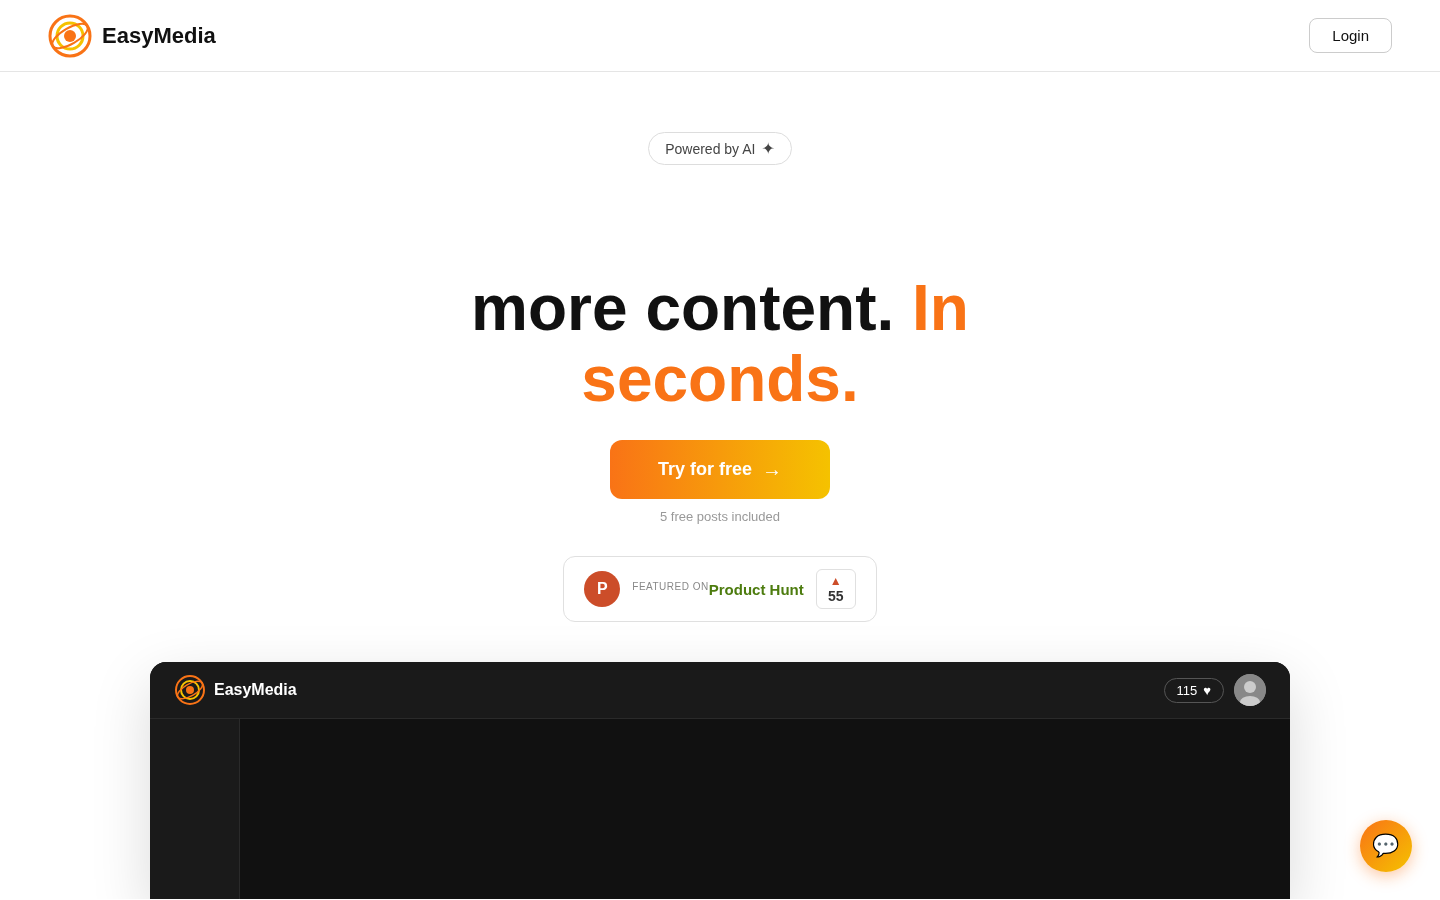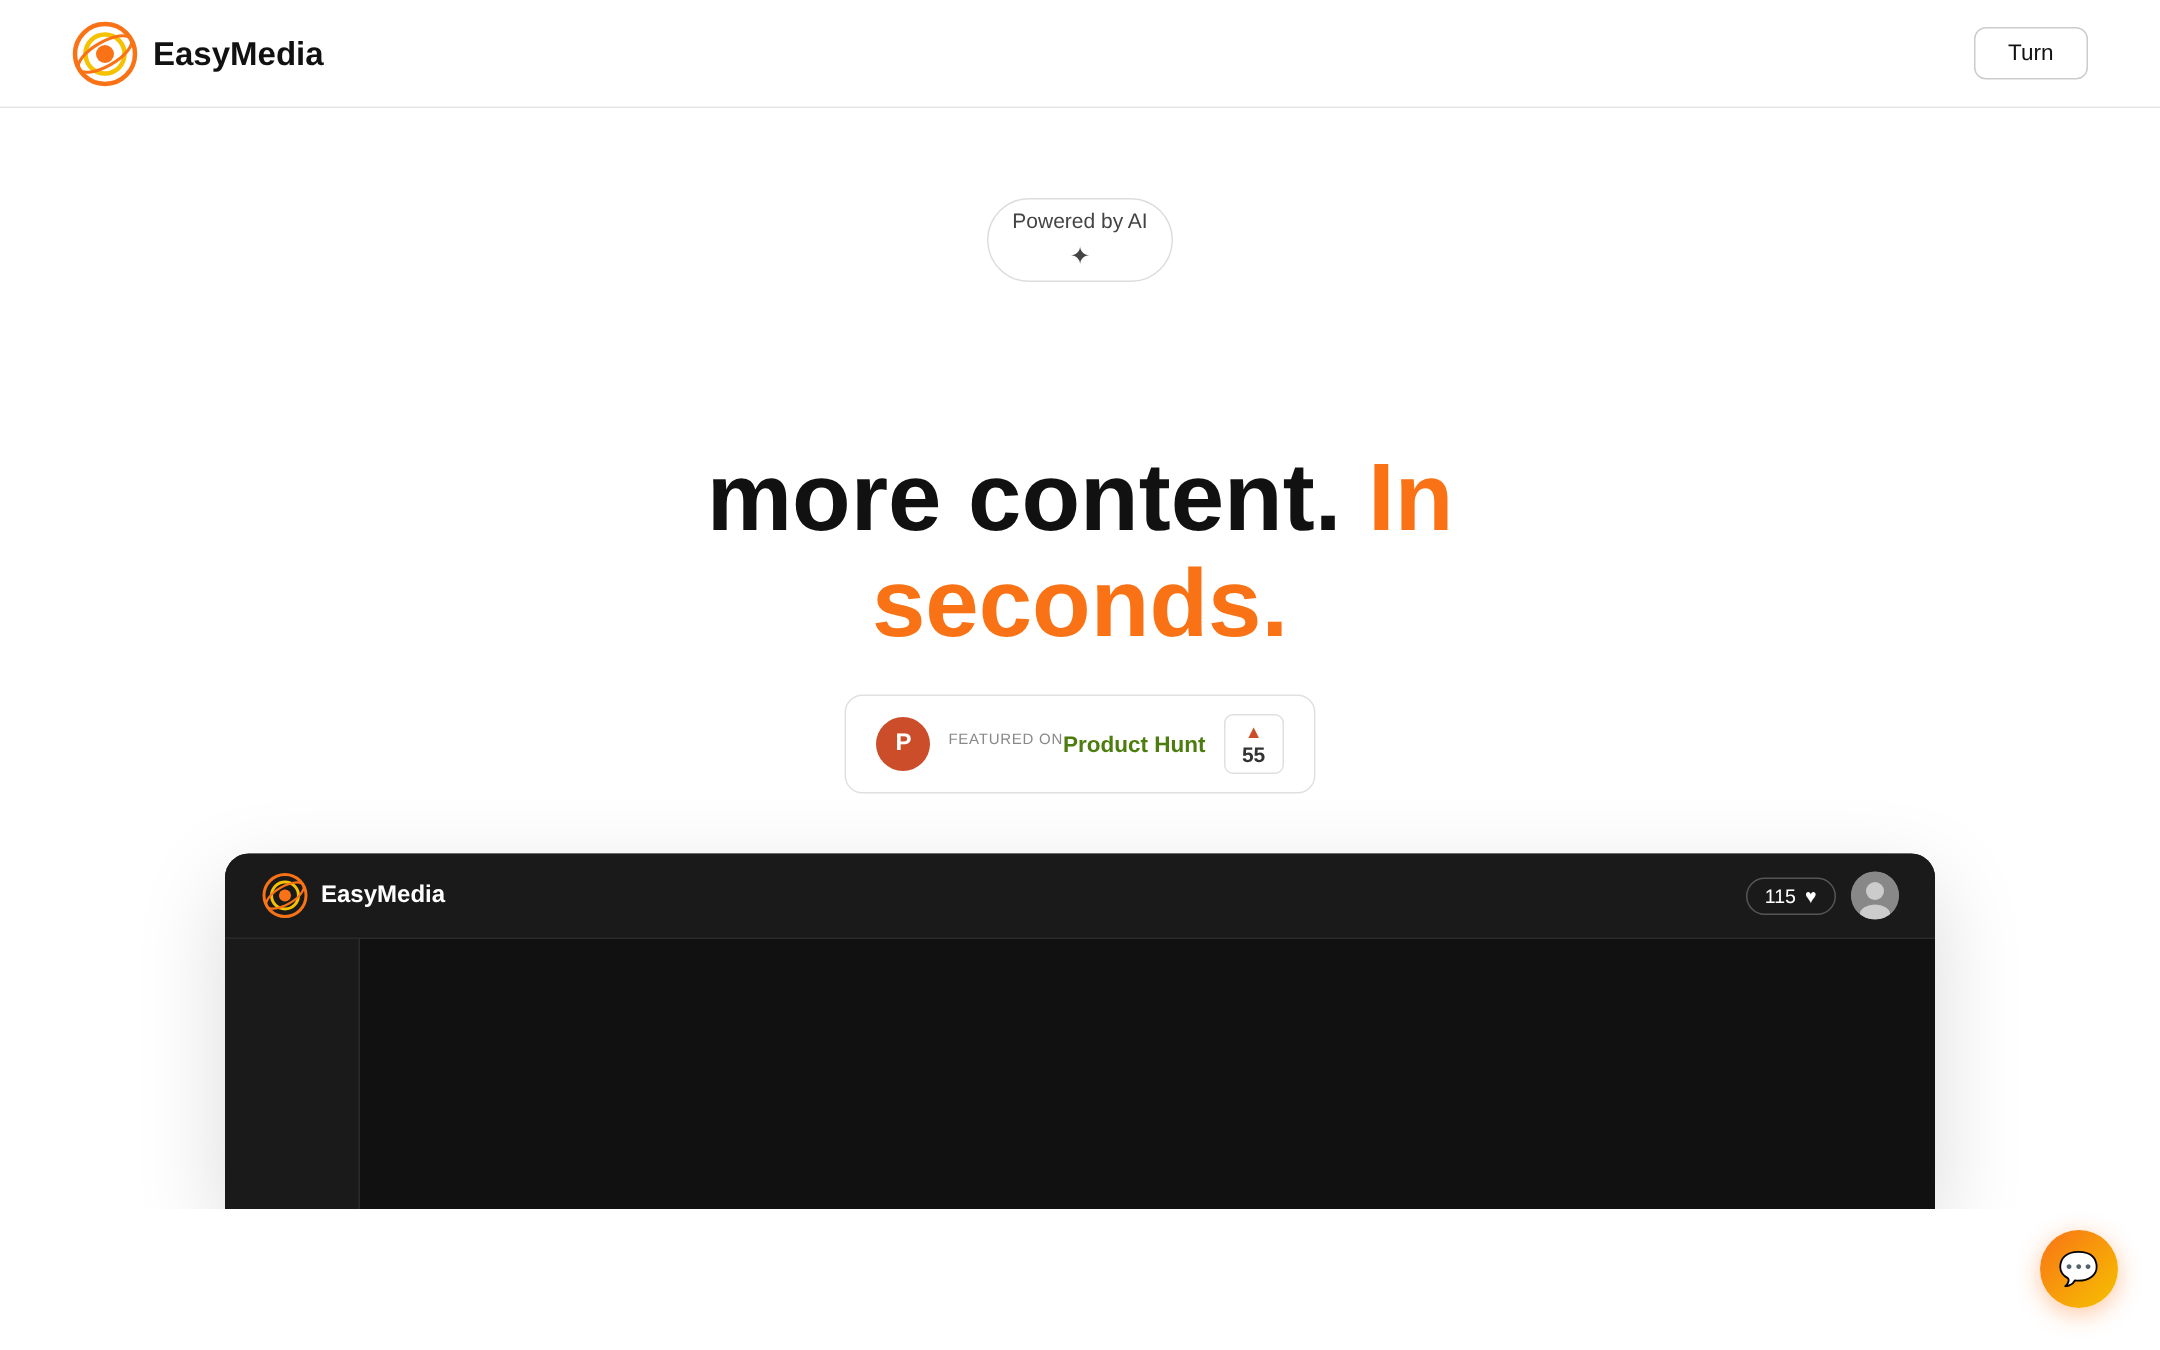--- a/index.html
+++ b/index.html
@@ -25,21 +25,20 @@
     
     .hero {
       display: flex; flex-direction: column; align-items: center;
       padding: 60px 48px 0; text-align: center;
     }
     .powered-badge {
       display: inline-flex; align-items: center; gap: 6px;
       border: 1px solid #ddd; border-radius: 999px;
       padding: 6px 16px; font-size: 14px; color: #444; margin-bottom: 36px;
       background: #fff;
-      flex-direction: column;
     }
     .powered-icon { font-size: 16px; }
     .hero-title {
       font-size: 64px; font-weight: 800; line-height: 1.12;
       max-width: 760px; margin-bottom: 24px; color: #111;
     }
     .hero-title-highlight { color: #f97316; }
     .hero-subtitle {
       font-size: 18px; color: #666; max-width: 560px; line-height: 1.6;
       margin-bottom: 40px;
@@ -126,35 +125,42 @@
     <svg class="nav-logo-icon" viewBox="0 0 44 44" fill="none" xmlns="http://www.w3.org/2000/svg">
       <circle cx="22" cy="22" r="20" fill="none" stroke="#f97316" stroke-width="3"></circle>
       <circle cx="22" cy="22" r="13" fill="none" stroke="#f5c200" stroke-width="3"></circle>
       <circle cx="22" cy="22" r="6" fill="#f97316"></circle>
       <ellipse cx="22" cy="22" rx="20" ry="8" fill="none" stroke="#f97316" stroke-width="2" transform="rotate(-30 22 22)"></ellipse>
     </svg>
     <span class="nav-logo-text">EasyMedia</span>
   </div>
 
 
-  <button class="nav-login">Turn</button>
+  <button class="nav-login">Login</button>
 </nav>
 
 <section class="hero">
   <div class="powered-badge">
     <span>Powered by AI</span>
     <span class="powered-icon">✦</span>
   </div>
 
   <h1 class="hero-title">
     <br>
     <span>more content.</span><span class="hero-title-highlight"> In seconds.</span>
   </h1>
 
 
+  <div class="cta-wrapper">
+    <button class="cta-button">
+      <span>Try for free</span>
+      <span class="cta-arrow">→</span>
+    </button>
+    <span class="cta-note">5 free posts included</span>
+  </div>
 
   <div class="ph-badge">
     <div class="ph-logo">
       <span>P</span>
     </div>
     <div class="ph-text">
       <span class="ph-featured">FEATURED ON</span>
       <span class="ph-name">Product Hunt</span>
     </div>
     <div class="ph-votes">

